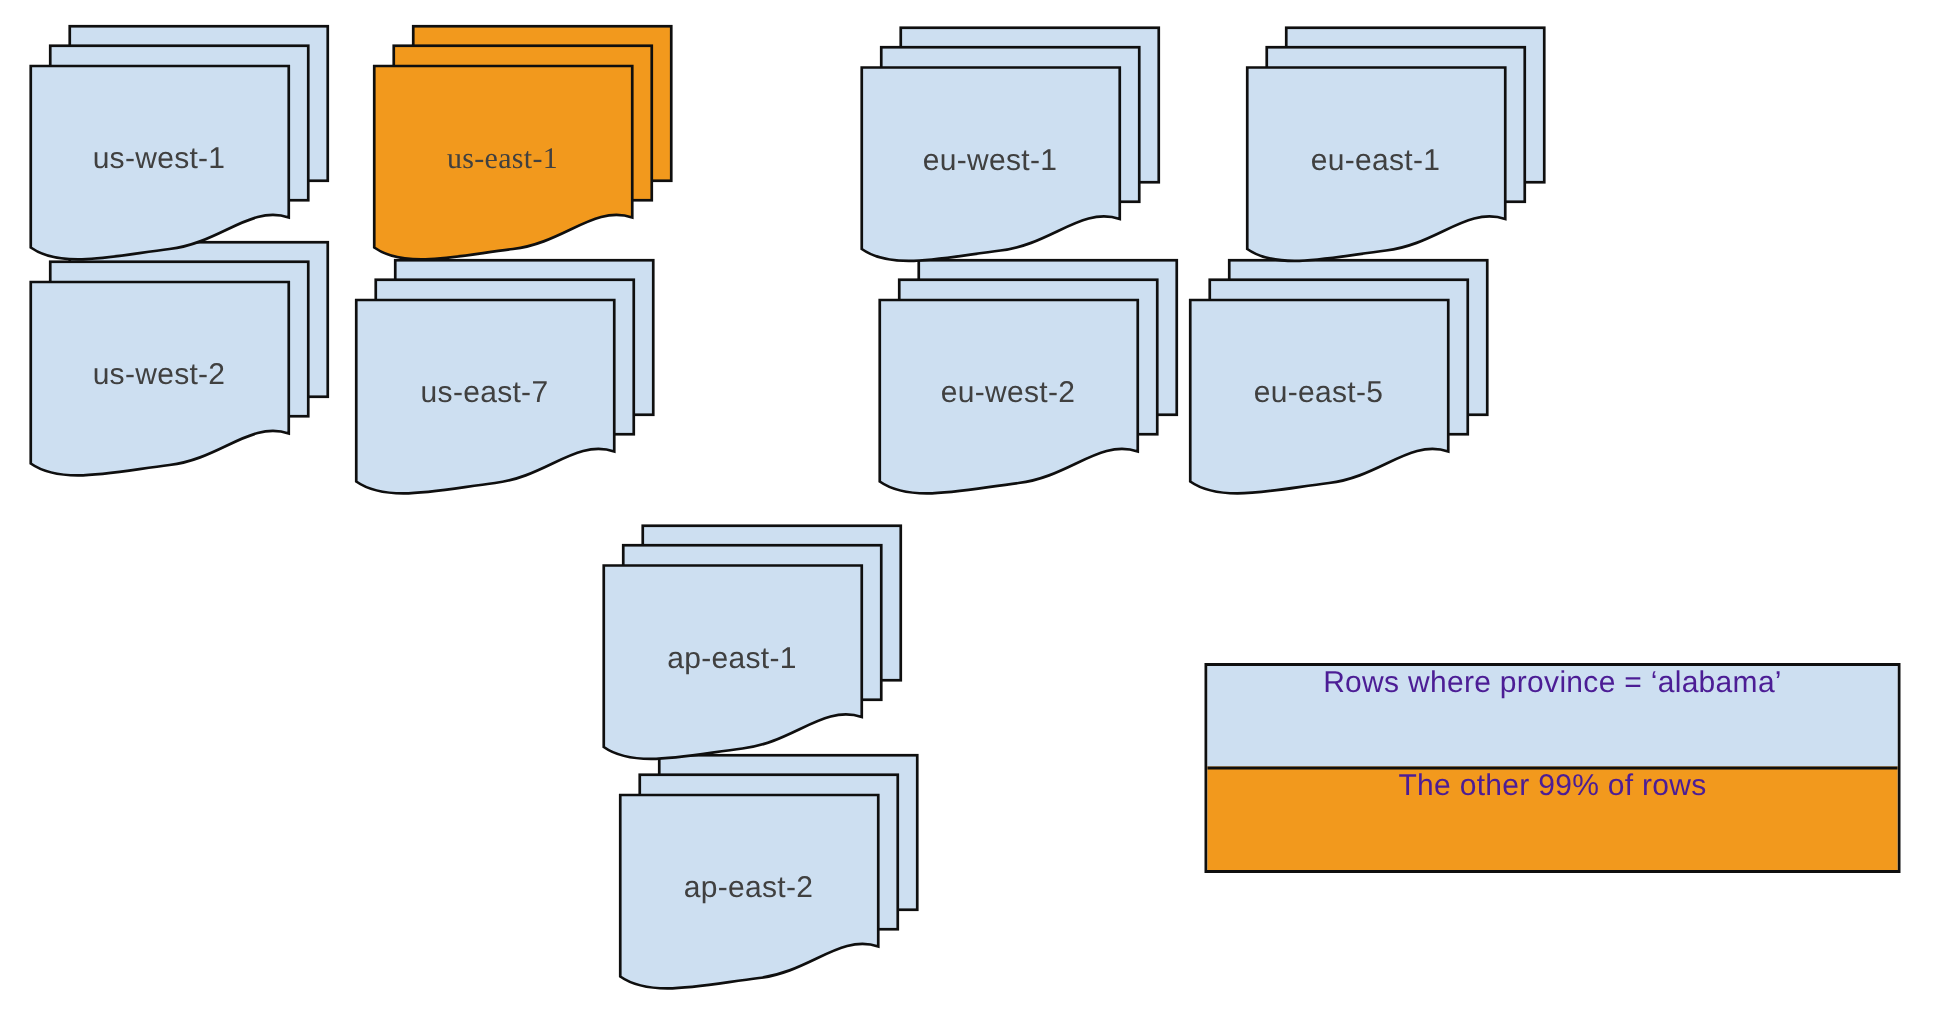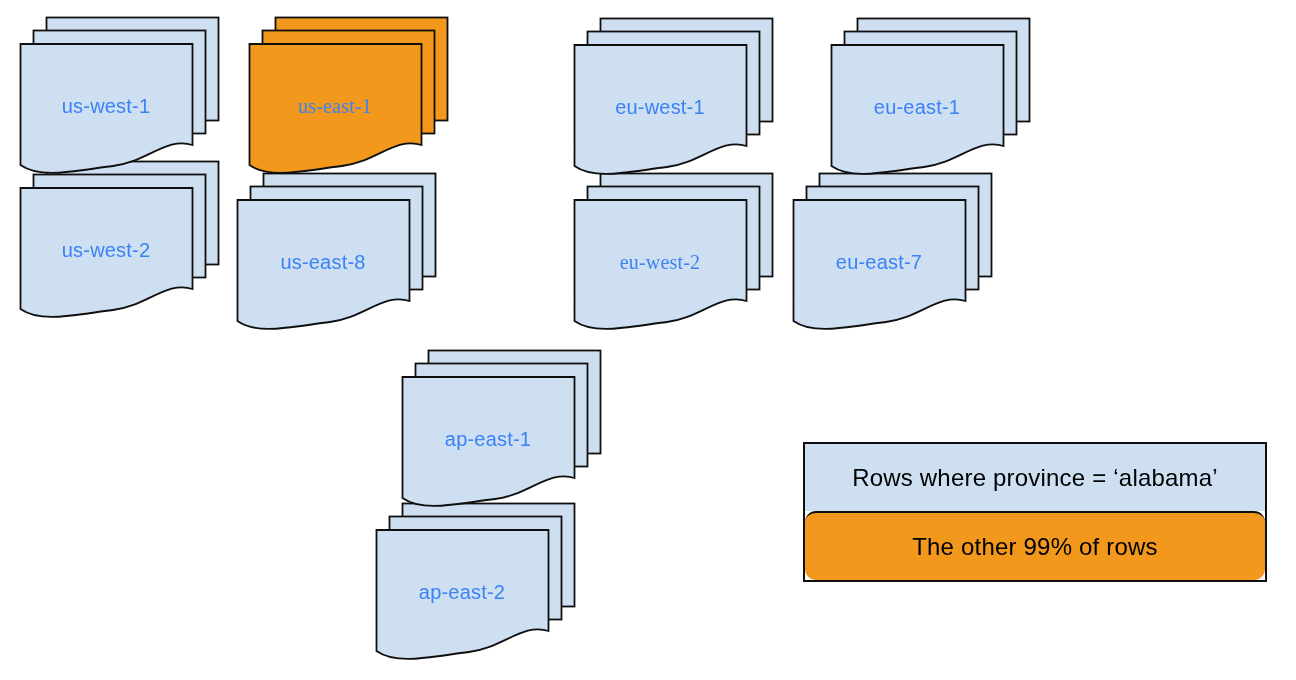--- a/index.html
+++ b/index.html
@@ -44,51 +44,51 @@
   .stack-label {
     position: absolute;
     left: 1px;
     top: 28px;
     width: 172px;
     height: 124px;
     display: flex;
     align-items: center;
     justify-content: center;
     font-size: 20px;
-    color: #3b82f6;
+    color: #404040;
     letter-spacing: 0.2px;
     pointer-events: none;
     white-space: nowrap;
   }
   .legend {
     position: absolute;
     left: 803px;
     top: 442px;
     width: 464px;
     height: 140px;
     box-sizing: border-box;
     border: 2.5px solid var(--stroke);
     display: flex;
     flex-direction: column;
     z-index: 20;
   }
   .legend-row {
     flex: 1;
     display: flex;
-    align-items: center;
+    align-items: flex-start;
     justify-content: center;
-    font-size: 24px;
-    color: #000000;
+    font-size: 20px;
+    color: #4c1d95;
     letter-spacing: 0.2px;
   }
   .legend-row + .legend-row {
     border-top: 2.5px solid var(--stroke);
   }
   .legend-row.blue { background: var(--blue); }
-  .legend-row.orange { background: var(--orange); border-radius: 11px; }
+  .legend-row.orange { background: var(--orange); }
 </style>
 </head>
 <body>
 
 <div class="canvas" style="--blue: #cddff1; --orange: #f2991d; --stroke: #0f0f0f;">
   <div class="stacks-layer">
       <div class="stack blue" style="left: 19px; top: 16px; z-index: 984;">
     <svg width="202" height="158" viewBox="0 0 202 158" aria-hidden="true">
       <rect class="sheet" x="27.5" y="1.5" width="172" height="103"></rect>
       <rect class="sheet" x="14.5" y="14.5" width="172" height="103"></rect>
@@ -127,47 +127,47 @@
       <path class="sheet" d="M 1.5 28 L 173.5 28 L 173.5 129 C 148 120.5 128 146 94 150 C 57 154.5 22 163.5 1.5 149 Z"></path>
     </svg>
     <span class="stack-label">us-west-2</span>
   </div>
       <div class="stack blue" style="left: 236px; top: 172px; z-index: 828;">
     <svg width="202" height="158" viewBox="0 0 202 158" aria-hidden="true">
       <rect class="sheet" x="27.5" y="1.5" width="172" height="103"></rect>
       <rect class="sheet" x="14.5" y="14.5" width="172" height="103"></rect>
       <path class="sheet" d="M 1.5 28 L 173.5 28 L 173.5 129 C 148 120.5 128 146 94 150 C 57 154.5 22 163.5 1.5 149 Z"></path>
     </svg>
-    <span class="stack-label">us-east-8</span>
+    <span class="stack-label">us-east-7</span>
   </div>
-      <div class="stack blue" style="left: 573px; top: 172px; z-index: 828; font-family: Liberation Serif, serif;">
+      <div class="stack blue" style="left: 585px; top: 172px; z-index: 828;">
     <svg width="202" height="158" viewBox="0 0 202 158" aria-hidden="true">
       <rect class="sheet" x="27.5" y="1.5" width="172" height="103"></rect>
       <rect class="sheet" x="14.5" y="14.5" width="172" height="103"></rect>
       <path class="sheet" d="M 1.5 28 L 173.5 28 L 173.5 129 C 148 120.5 128 146 94 150 C 57 154.5 22 163.5 1.5 149 Z"></path>
     </svg>
     <span class="stack-label">eu-west-2</span>
   </div>
       <div class="stack blue" style="left: 792px; top: 172px; z-index: 828;">
     <svg width="202" height="158" viewBox="0 0 202 158" aria-hidden="true">
       <rect class="sheet" x="27.5" y="1.5" width="172" height="103"></rect>
       <rect class="sheet" x="14.5" y="14.5" width="172" height="103"></rect>
       <path class="sheet" d="M 1.5 28 L 173.5 28 L 173.5 129 C 148 120.5 128 146 94 150 C 57 154.5 22 163.5 1.5 149 Z"></path>
     </svg>
-    <span class="stack-label">eu-east-7</span>
+    <span class="stack-label">eu-east-5</span>
   </div>
       <div class="stack blue" style="left: 401px; top: 349px; z-index: 651; text-align: center;">
     <svg width="202" height="158" viewBox="0 0 202 158" aria-hidden="true">
       <rect class="sheet" x="27.5" y="1.5" width="172" height="103"></rect>
       <rect class="sheet" x="14.5" y="14.5" width="172" height="103"></rect>
       <path class="sheet" d="M 1.5 28 L 173.5 28 L 173.5 129 C 148 120.5 128 146 94 150 C 57 154.5 22 163.5 1.5 149 Z"></path>
     </svg>
     <span class="stack-label">ap-east-1</span>
   </div>
-      <div class="stack blue" style="left: 375px; top: 502px; z-index: 498;">
+      <div class="stack blue" style="left: 412px; top: 502px; z-index: 498;">
     <svg width="202" height="158" viewBox="0 0 202 158" aria-hidden="true">
       <rect class="sheet" x="27.5" y="1.5" width="172" height="103"></rect>
       <rect class="sheet" x="14.5" y="14.5" width="172" height="103"></rect>
       <path class="sheet" d="M 1.5 28 L 173.5 28 L 173.5 129 C 148 120.5 128 146 94 150 C 57 154.5 22 163.5 1.5 149 Z"></path>
     </svg>
     <span class="stack-label">ap-east-2</span>
   </div>
     </div>
 
   <div class="legend">

